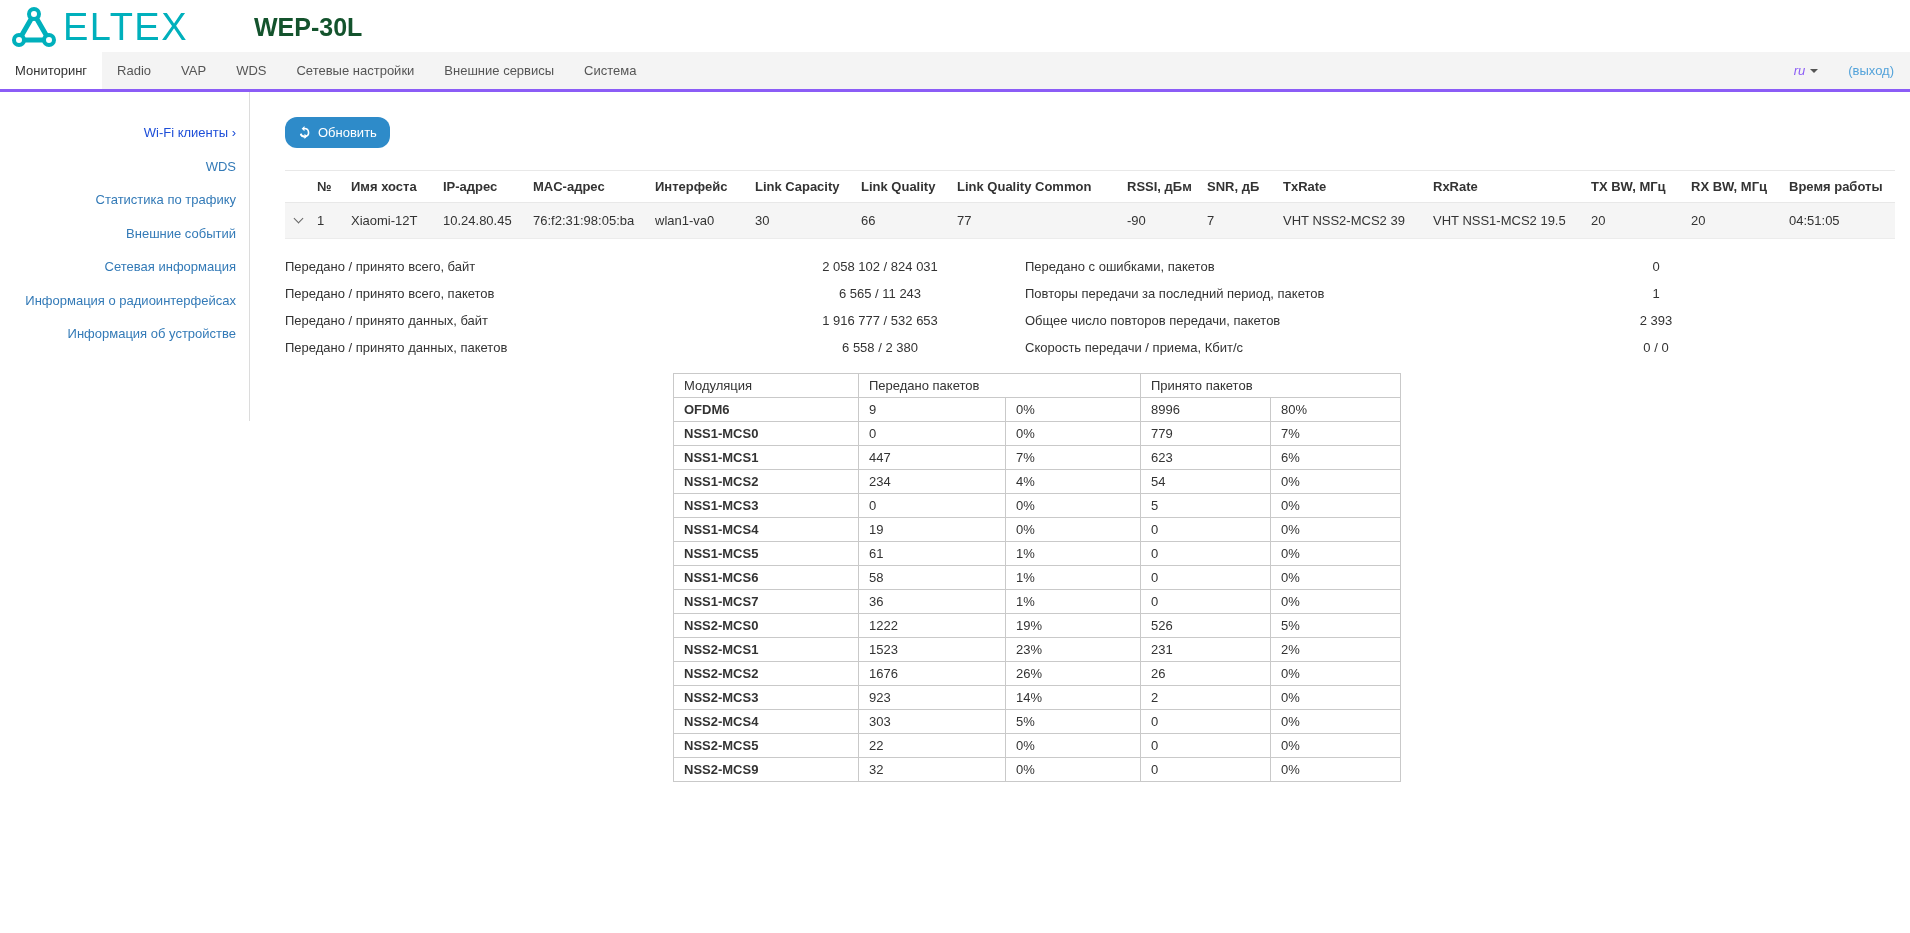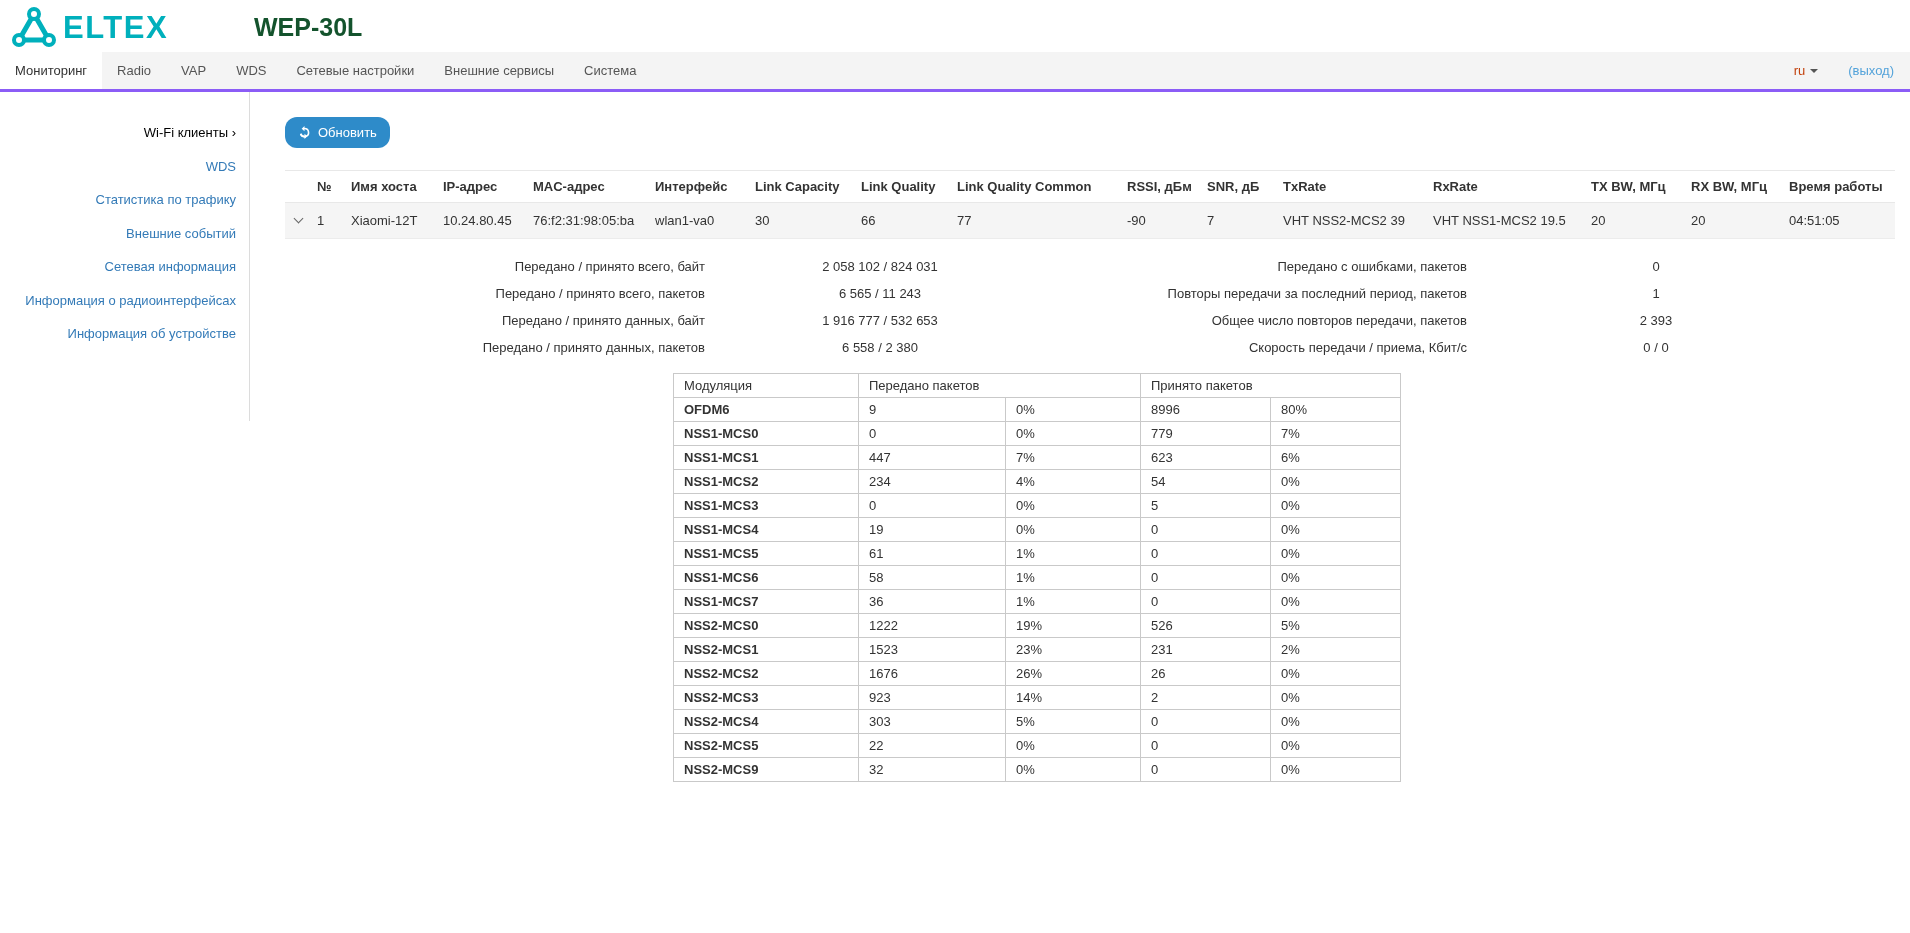--- a/index.html
+++ b/index.html
@@ -8,57 +8,57 @@
     font-family: "Liberation Sans", "DejaVu Sans", sans-serif;
     font-size: 13px;
     color: #333;
     min-width: 1880px;
   }
 
   
   .topbar { display: flex; align-items: center; height: 52px; padding: 2px 15px 0 12px; background: #fff; }
   .logo { display: flex; align-items: center; gap: 7px; width: 232px; }
   .logo-text {
-    font-size: 31px; font-weight: bold; letter-spacing: 1.5px;
+    font-size: 38px; font-weight: normal; letter-spacing: 1.5px;
     color: var(--brand-teal, #00b0bc); line-height: 1;
   }
   .logo-stroke { stroke: var(--brand-teal, #00b0bc); }
   .device-title { font-size: 25px; font-weight: bold; color: #14532d; margin: 0 8px 0 10px; }
 
   
   .tabbar {
     display: flex; align-items: stretch; height: 40px;
     background: #f4f4f4; border-bottom: 3px solid #8b5cf6;
   }
   .tab {
     display: flex; align-items: center; padding: 0 15px;
     color: #555; text-decoration: none; cursor: pointer; white-space: nowrap;
   }
   .tab.active { background: #fff; color: #333; }
   .nav-right { margin-left: auto; display: flex; align-items: center; gap: 30px; padding-right: 16px; }
-  .lang { color: #c2410c; cursor: pointer; }
+  .lang { color: #8b5cf6; cursor: pointer; font-style: italic; }
   .caret-down {
     display: inline-block; width: 0; height: 0; margin-left: 5px; vertical-align: 2px;
     border-top: 4px solid #555; border-left: 4px solid transparent; border-right: 4px solid transparent;
   }
   .logout { color: var(--logout-blue, #54a3da); text-decoration: none; cursor: pointer; }
 
   
   .content { display: flex; align-items: flex-start; }
   .sidebar {
     flex: 0 0 250px; width: 250px;
     display: flex; flex-direction: column; text-align: right;
     padding: 24px 13px 70px 0;
     border-right: 1px solid #dcdcdc;
   }
   .side-link {
     display: block; padding: 8px 0; line-height: 1.35;
     color: var(--link-blue, #337ab7); text-decoration: none; cursor: pointer;
   }
-  .side-link.active { color: #000000; }
+  .side-link.active { color: #1d4ed8; }
   .main { flex: 1 1 auto; min-width: 0; padding: 25px 15px 25px 35px; }
 
   
   .refresh-btn {
     display: inline-flex; align-items: center; gap: 7px;
     background: var(--button-blue, #2e8bc9); color: #fff;
     border: none; border-radius: 12px; padding: 8px 13px;
     font-size: 13px; font-family: inherit; cursor: pointer;
   }
 
@@ -85,21 +85,21 @@
     transform: rotate(45deg); margin-bottom: 3px; cursor: pointer;
   }
 
   
   .details-top { display: flex; margin-top: 14px; }
   .half-left { width: 740px; flex: 0 0 740px; }
   .half-right { width: 790px; flex: 0 0 790px; }
   .stat-row { display: grid; column-gap: 30px; padding: 6px 0; }
   .half-left .stat-row { grid-template-columns: 420px auto; }
   .half-right .stat-row { grid-template-columns: 442px auto; }
-  .stat-label { text-align: right; }
+  .stat-label { text-align: left; }
   .stat-value { text-align: center; }
 
   
   .mod-table {
     border-collapse: collapse; table-layout: fixed;
     margin: 12px 0 0 388px; width: 727px;
   }
   .mod-table th, .mod-table td {
     border: 1px solid #c9c9c9; padding: 4px 10px;
     text-align: left; color: #333; font-size: 13px;

